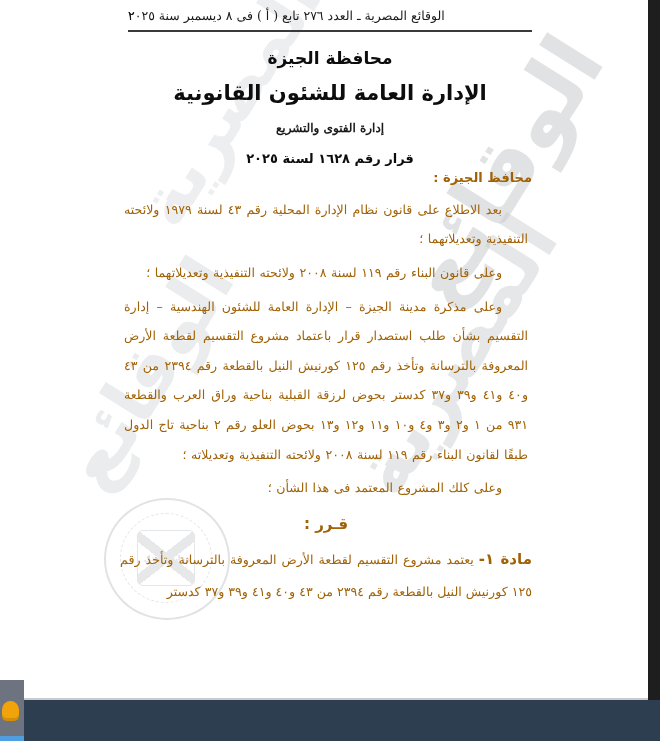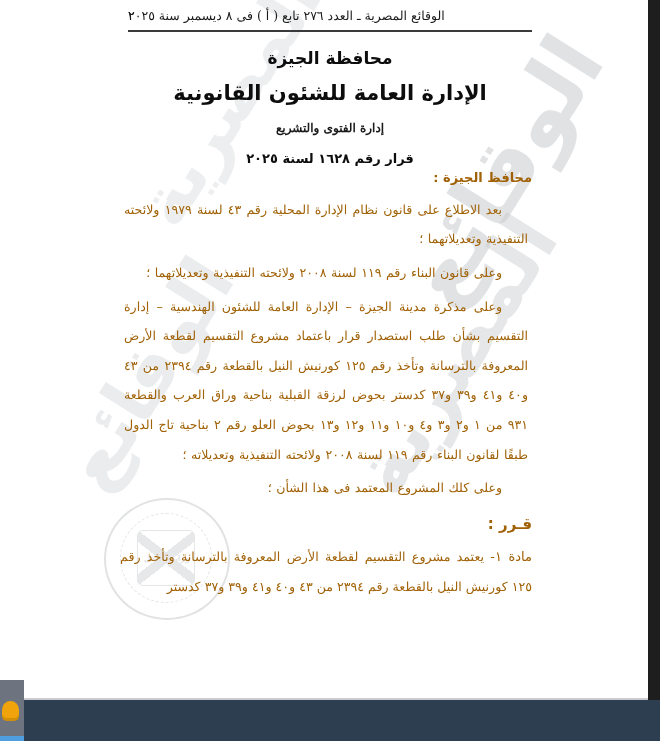--- a/index.html
+++ b/index.html
@@ -218,35 +218,35 @@
     margin: 4px;
     text-indent: 26px;
     text-align: justify;
     text-align-last: right;
     word-spacing: .5px;
   }
   .decide {
     font-family: "DejaVu Sans", "Liberation Sans", sans-serif;
     font-weight: 700;
     font-size: 15px;
-    text-align: right;
+    text-align: center;
     margin: 9px 0 6px 0;
     letter-spacing: 3px;
     line-height: 1.6;
   }
   .article {
     margin: 0;
     text-indent: 0;
     text-align: justify;
     text-align-last: right;
   }
   .art-label {
     font-family: "DejaVu Sans", "Liberation Sans", sans-serif;
-    font-weight: 400;
-    font-size: 13px;
+    font-weight: 700;
+    font-size: 15px;
   }
 
   
   .right-gutter {
     position: absolute;
     top: 0;
     left: 648px;
     width: 12px;
     height: 700px;
     background: #1e1e1e;

